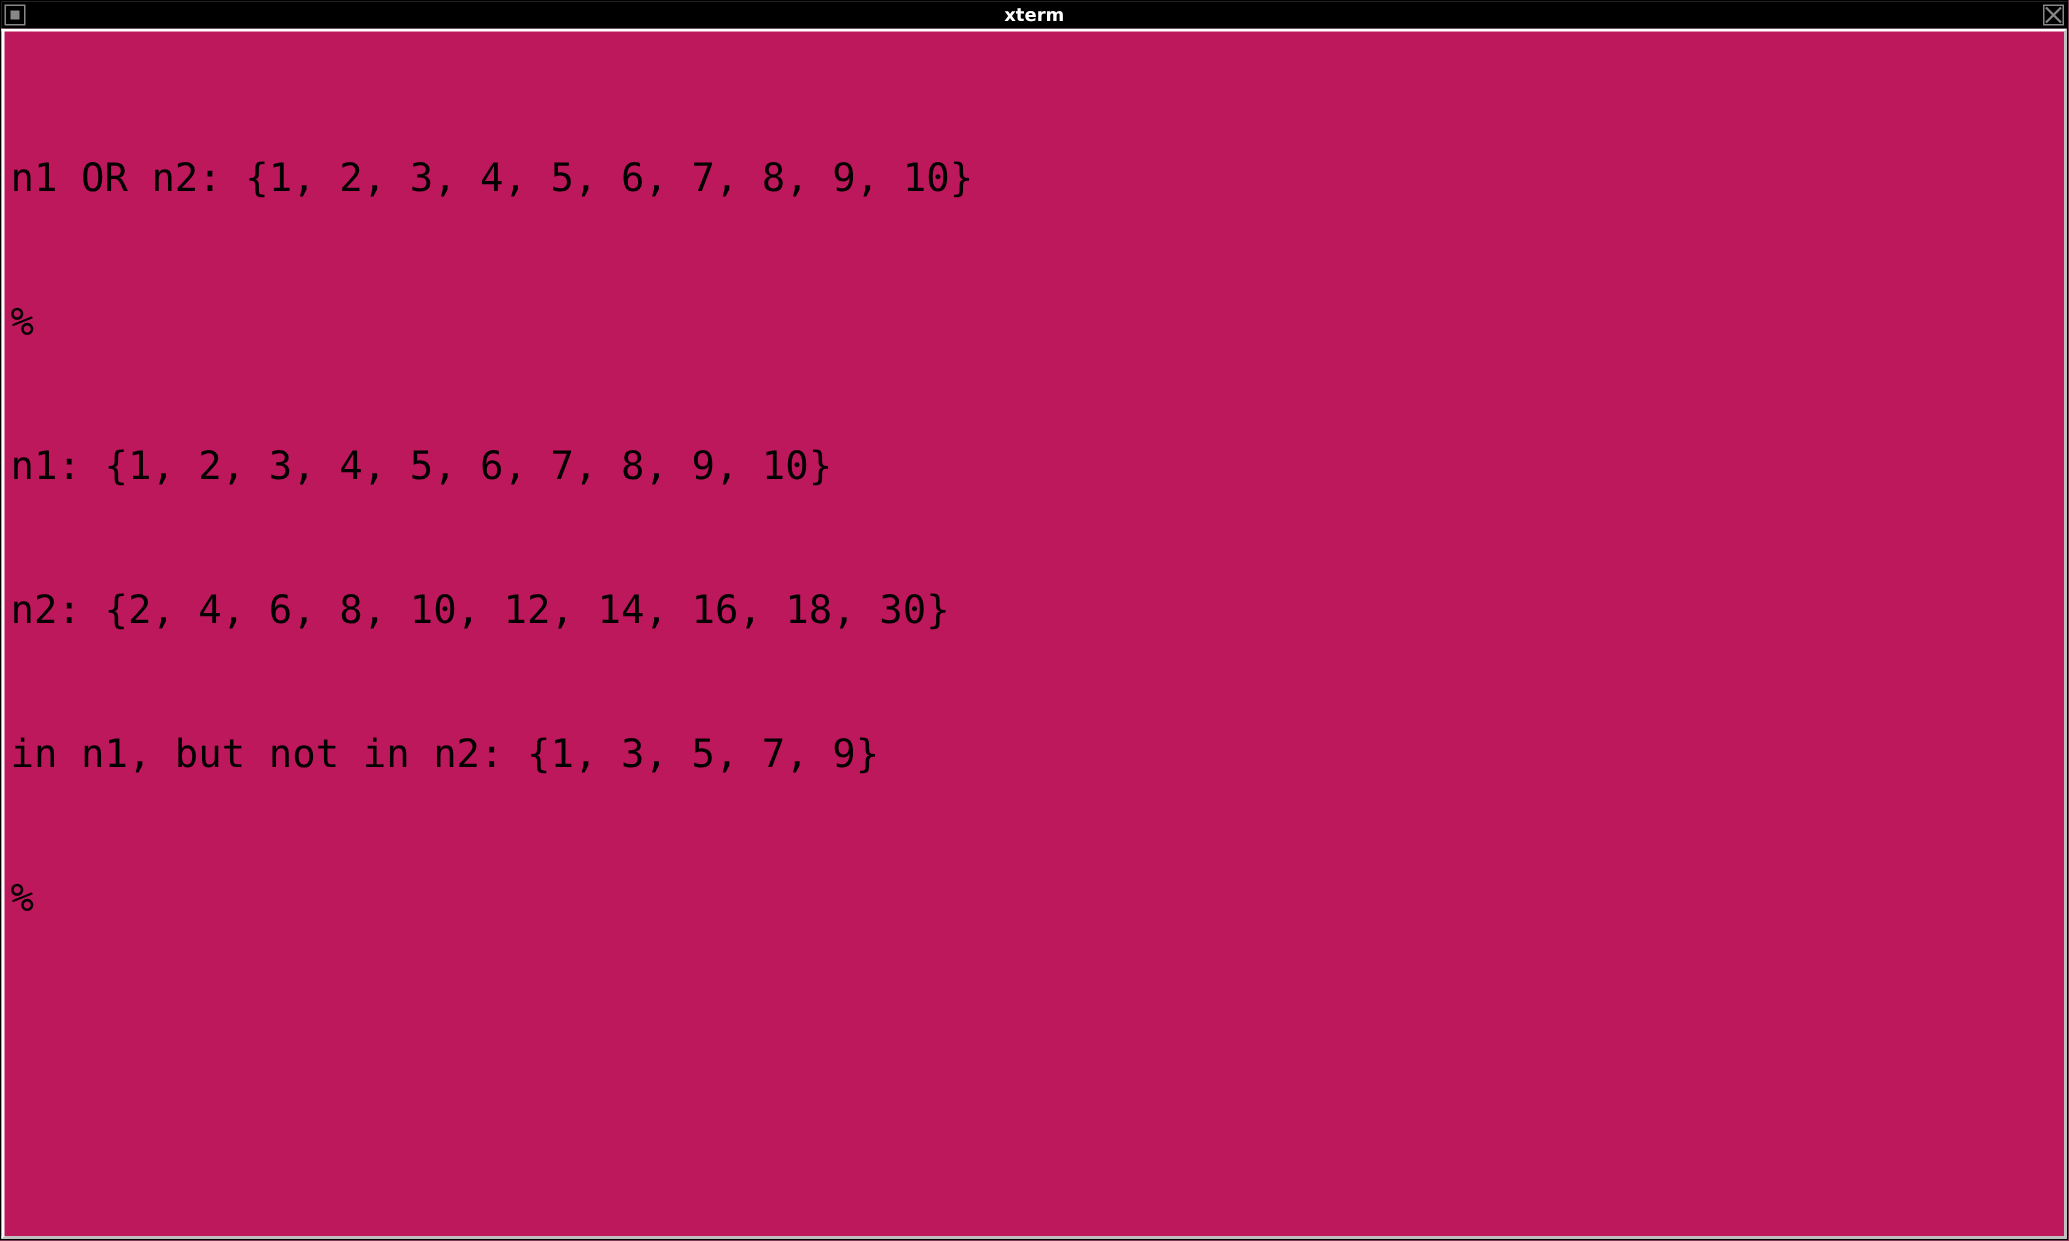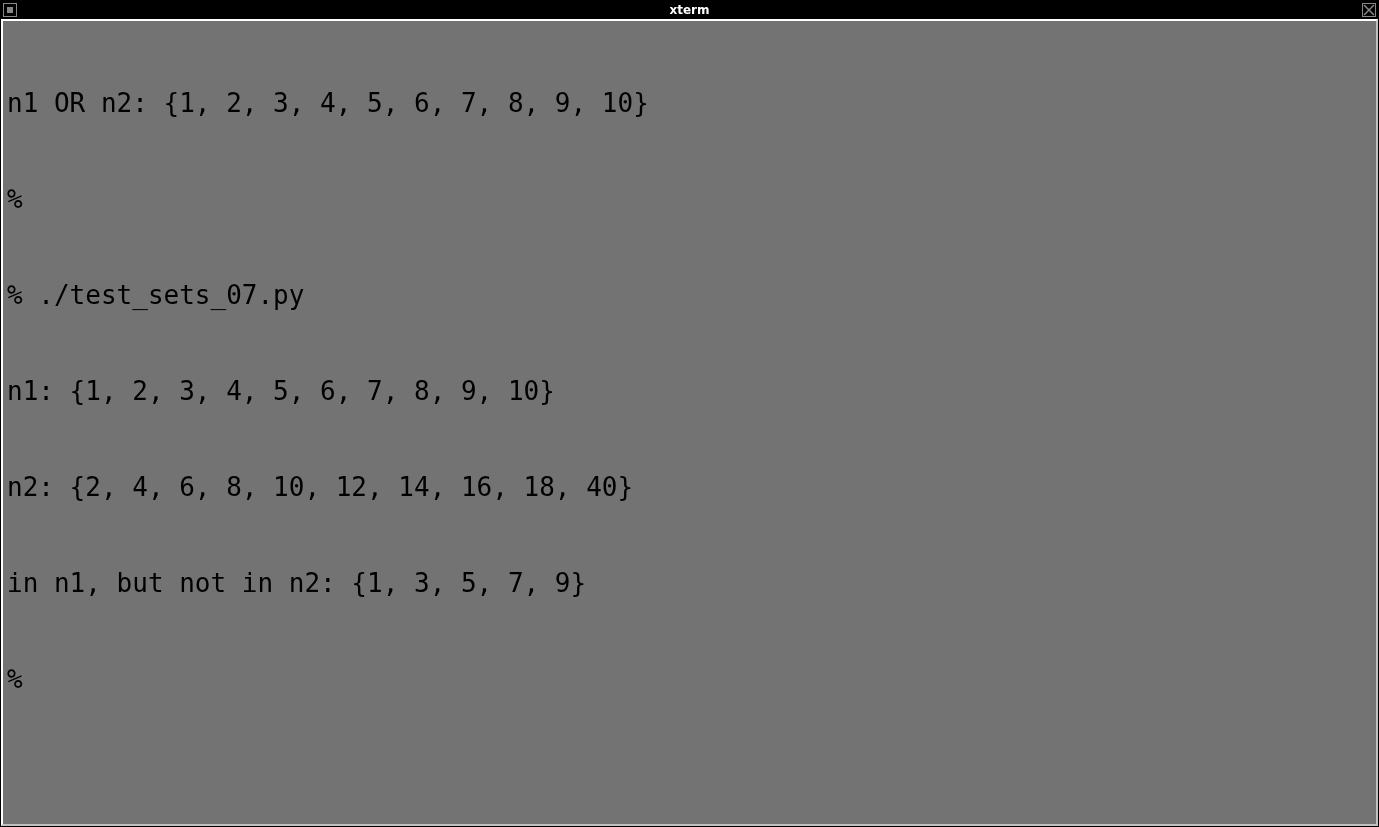--- a/index.html
+++ b/index.html
@@ -61,26 +61,26 @@
       align-items: center;
       justify-content: center;
       position: relative;
     }
     .titlebar-close svg {
       width: 12px;
       height: 12px;
     }
     .terminal {
       flex: 1;
-      background: #737373;
+      background: #be185d;
       color: #000000;
       font-family: "DejaVu Sans Mono", "Bitstream Vera Sans Mono", Consolas, monospace;
       font-size: 26px;
       line-height: 32px;
-      padding: 2px 4px;
+      padding: 18px 4px;
       white-space: pre;
       overflow: hidden;
       border: 2px solid #c0c0c0;
       border-top: 2px solid #ffffff;
       border-left: 2px solid #ffffff;
     }
     .terminal-line {
       display: block;
     }
   </style>
@@ -94,23 +94,22 @@
     <div class="titlebar-close">
       <svg viewBox="0 0 12 12">
           <line x1="1" y1="1" x2="11" y2="11" stroke="#888888" stroke-width="1.5"></line>
           <line x1="11" y1="1" x2="1" y2="11" stroke="#888888" stroke-width="1.5"></line>
         </svg>
     </div>
   </div>
   <div class="terminal">
     <span class="terminal-line">n1 OR n2: {1, 2, 3, 4, 5, 6, 7, 8, 9, 10}</span>
     <span class="terminal-line">%</span>
-    <span class="terminal-line">% ./test_sets_07.py</span>
     <span class="terminal-line">n1: {1, 2, 3, 4, 5, 6, 7, 8, 9, 10}</span>
-    <span class="terminal-line">n2: {2, 4, 6, 8, 10, 12, 14, 16, 18, 40}</span>
+    <span class="terminal-line">n2: {2, 4, 6, 8, 10, 12, 14, 16, 18, 30}</span>
     <span class="terminal-line">in n1, but not in n2: {1, 3, 5, 7, 9}</span>
     <span class="terminal-line">%</span>
     
     
     
     
     
     
     
     

